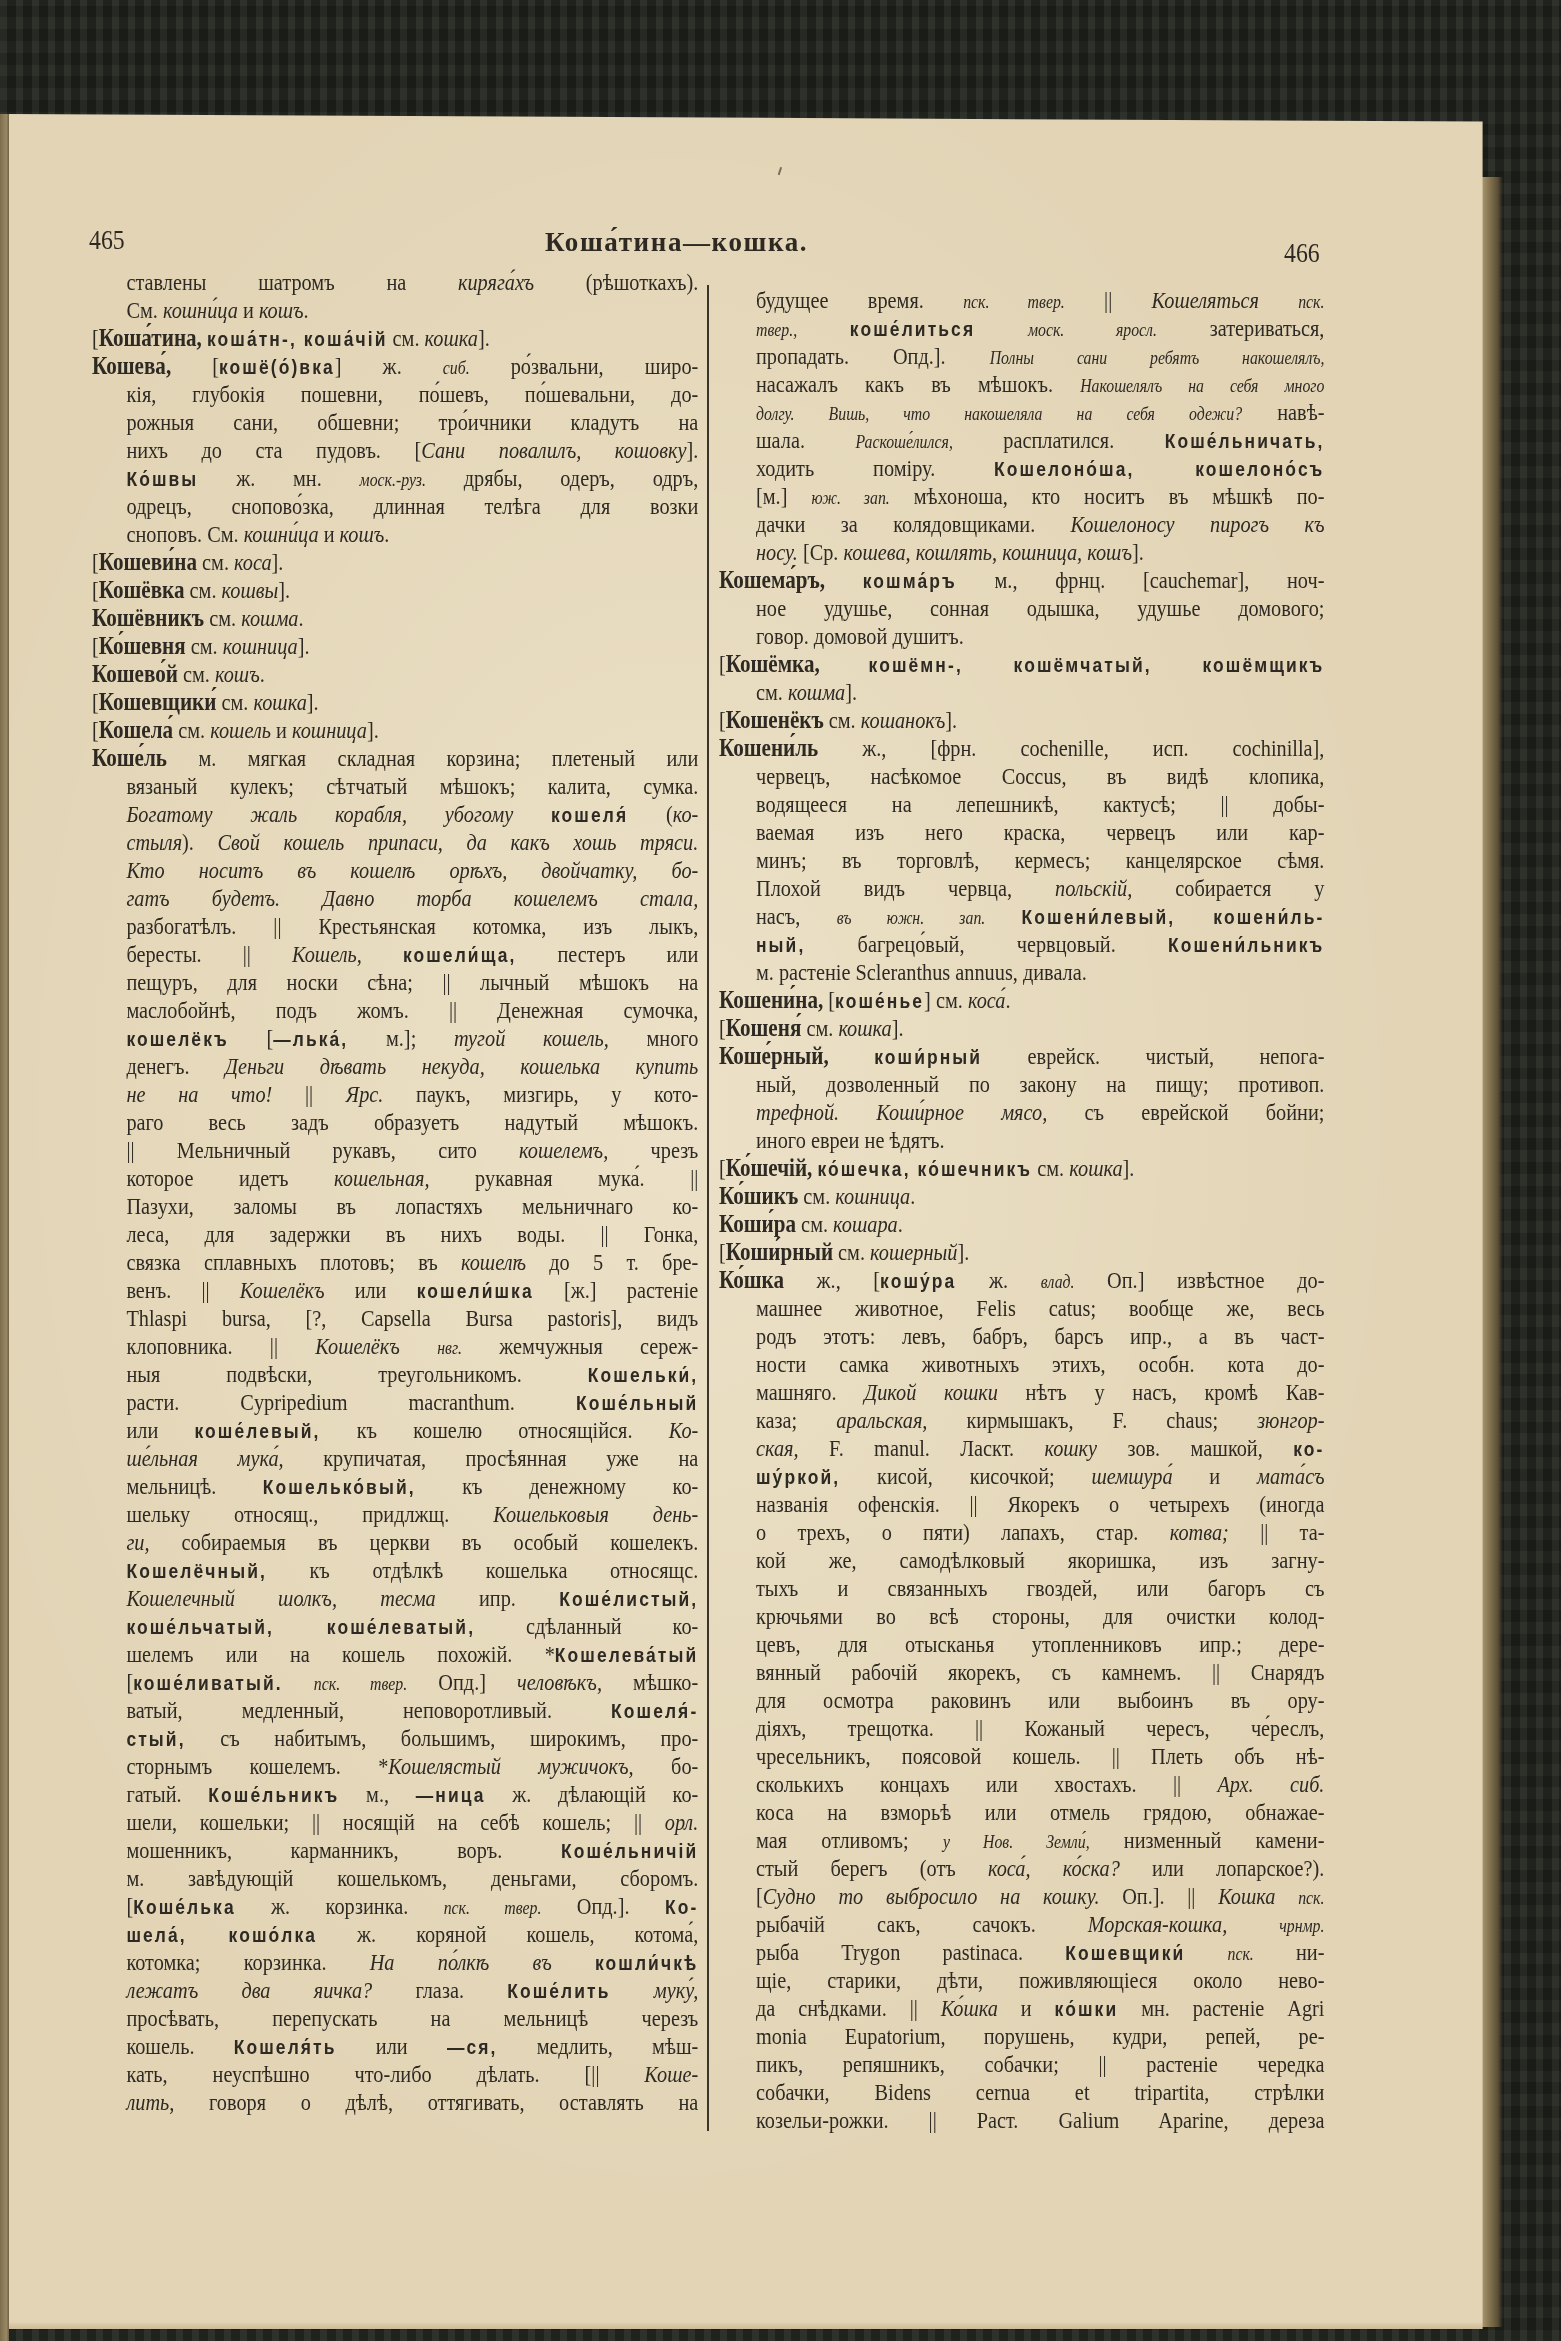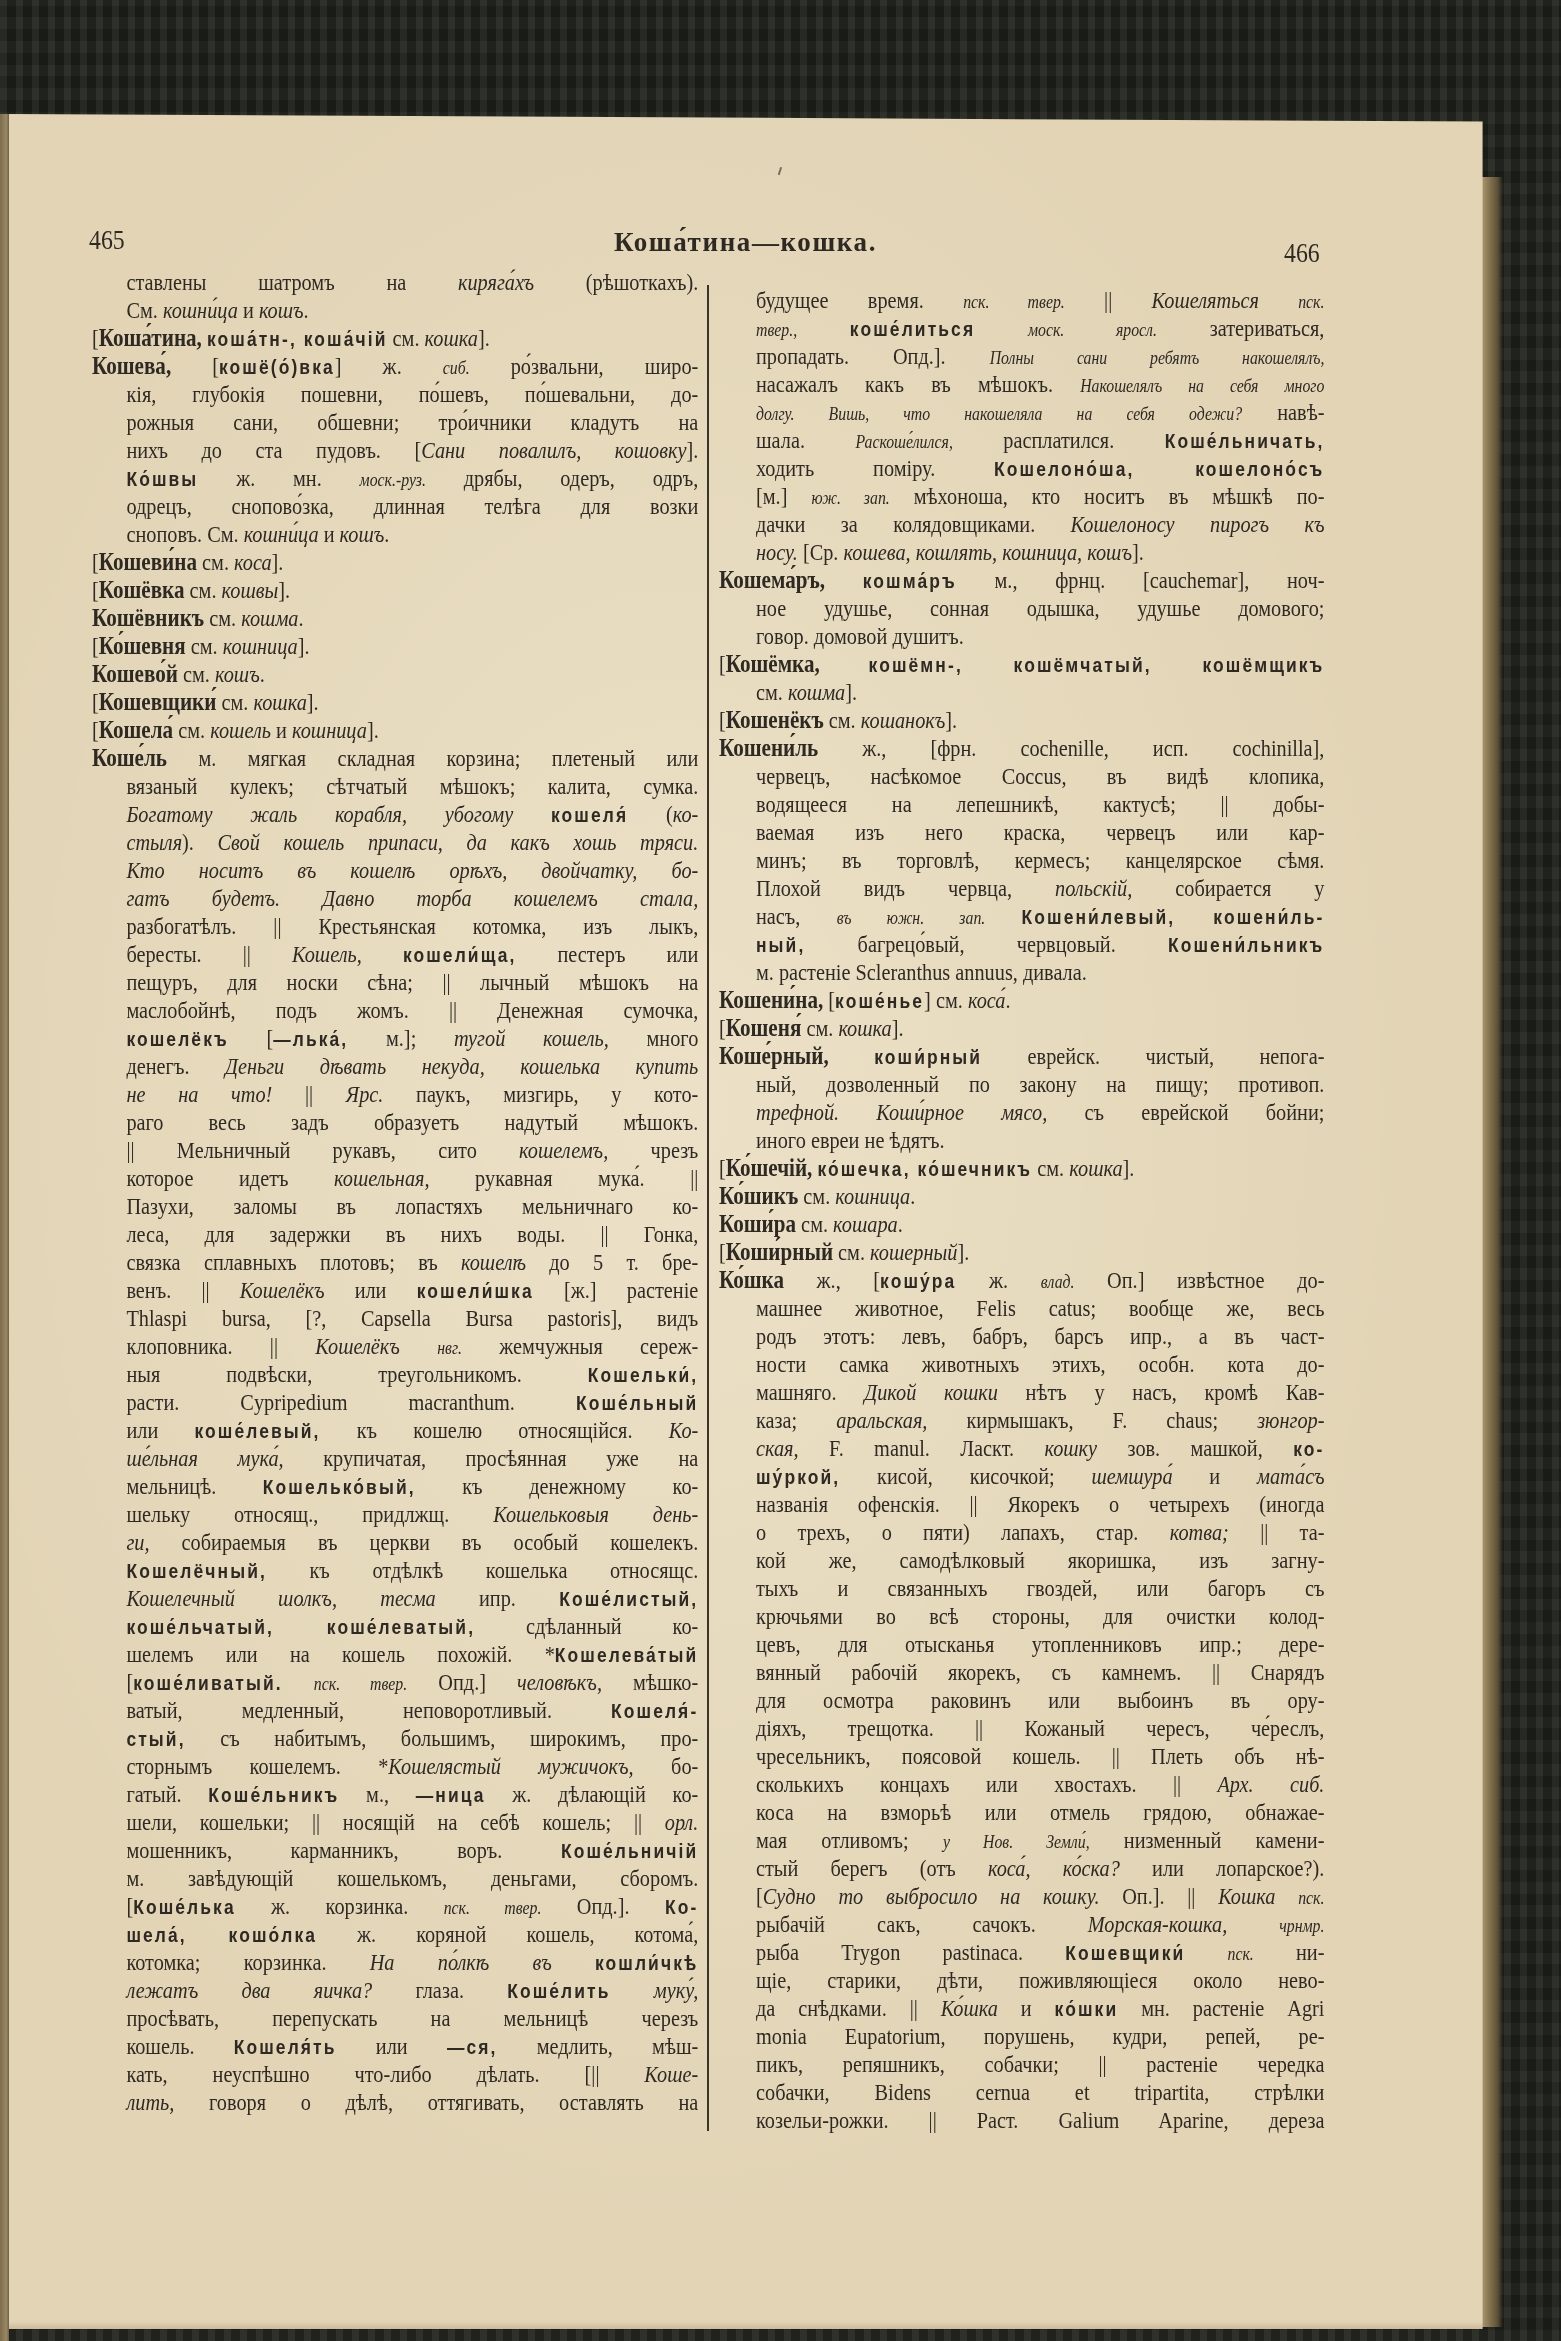--- a/index.html
+++ b/index.html
@@ -27,21 +27,21 @@
       radial-gradient(ellipse at 45% 45%, rgba(255,250,235,0.35) 0%, rgba(255,250,235,0) 65%),
       linear-gradient(0deg, rgba(150,120,80,0.28) 0px, rgba(150,120,80,0) 7.5px);
     clip-path: polygon(0 0, 100% 7.5px, 100% 100%, 0 100%);
   }
   .speck { position: absolute; left: 779px; top: 167px; width: 1.6px; height: 7.5px; background: #4a4134; transform: rotate(18deg); opacity: 0.7; }
 
   .pn { position: absolute; font-size: 27px; line-height: 27px; transform: scaleX(0.88); transform-origin: 0 0; }
   .pn-left { left: 89px; top: 227px; }
   .pn-right { left: 1284px; top: 240px; }
   .running-head {
-    position: absolute; left: 545px; top: 229px; width: 332px; text-align: right;
+    position: absolute; left: 545px; top: 229px; width: 332px; text-align: left;
     font-size: 27px; line-height: 27px; font-weight: bold; letter-spacing: 1.6px;
   }
 
   .col { position: absolute; transform: scaleX(0.86); transform-origin: 0 0; }
   .col-left  { left: 92px;  top: 268px; width: 705px; }
   .col-right { left: 719px; top: 286px; width: 704px; }
   .col-left .line  { height: 28px; line-height: 28px; }
   .col-right .line { height: 28px; line-height: 28px; }
   .line { font-size: 23.6px; white-space: nowrap; text-align: left; }
   .line.j { text-align: justify; text-align-last: justify; }

